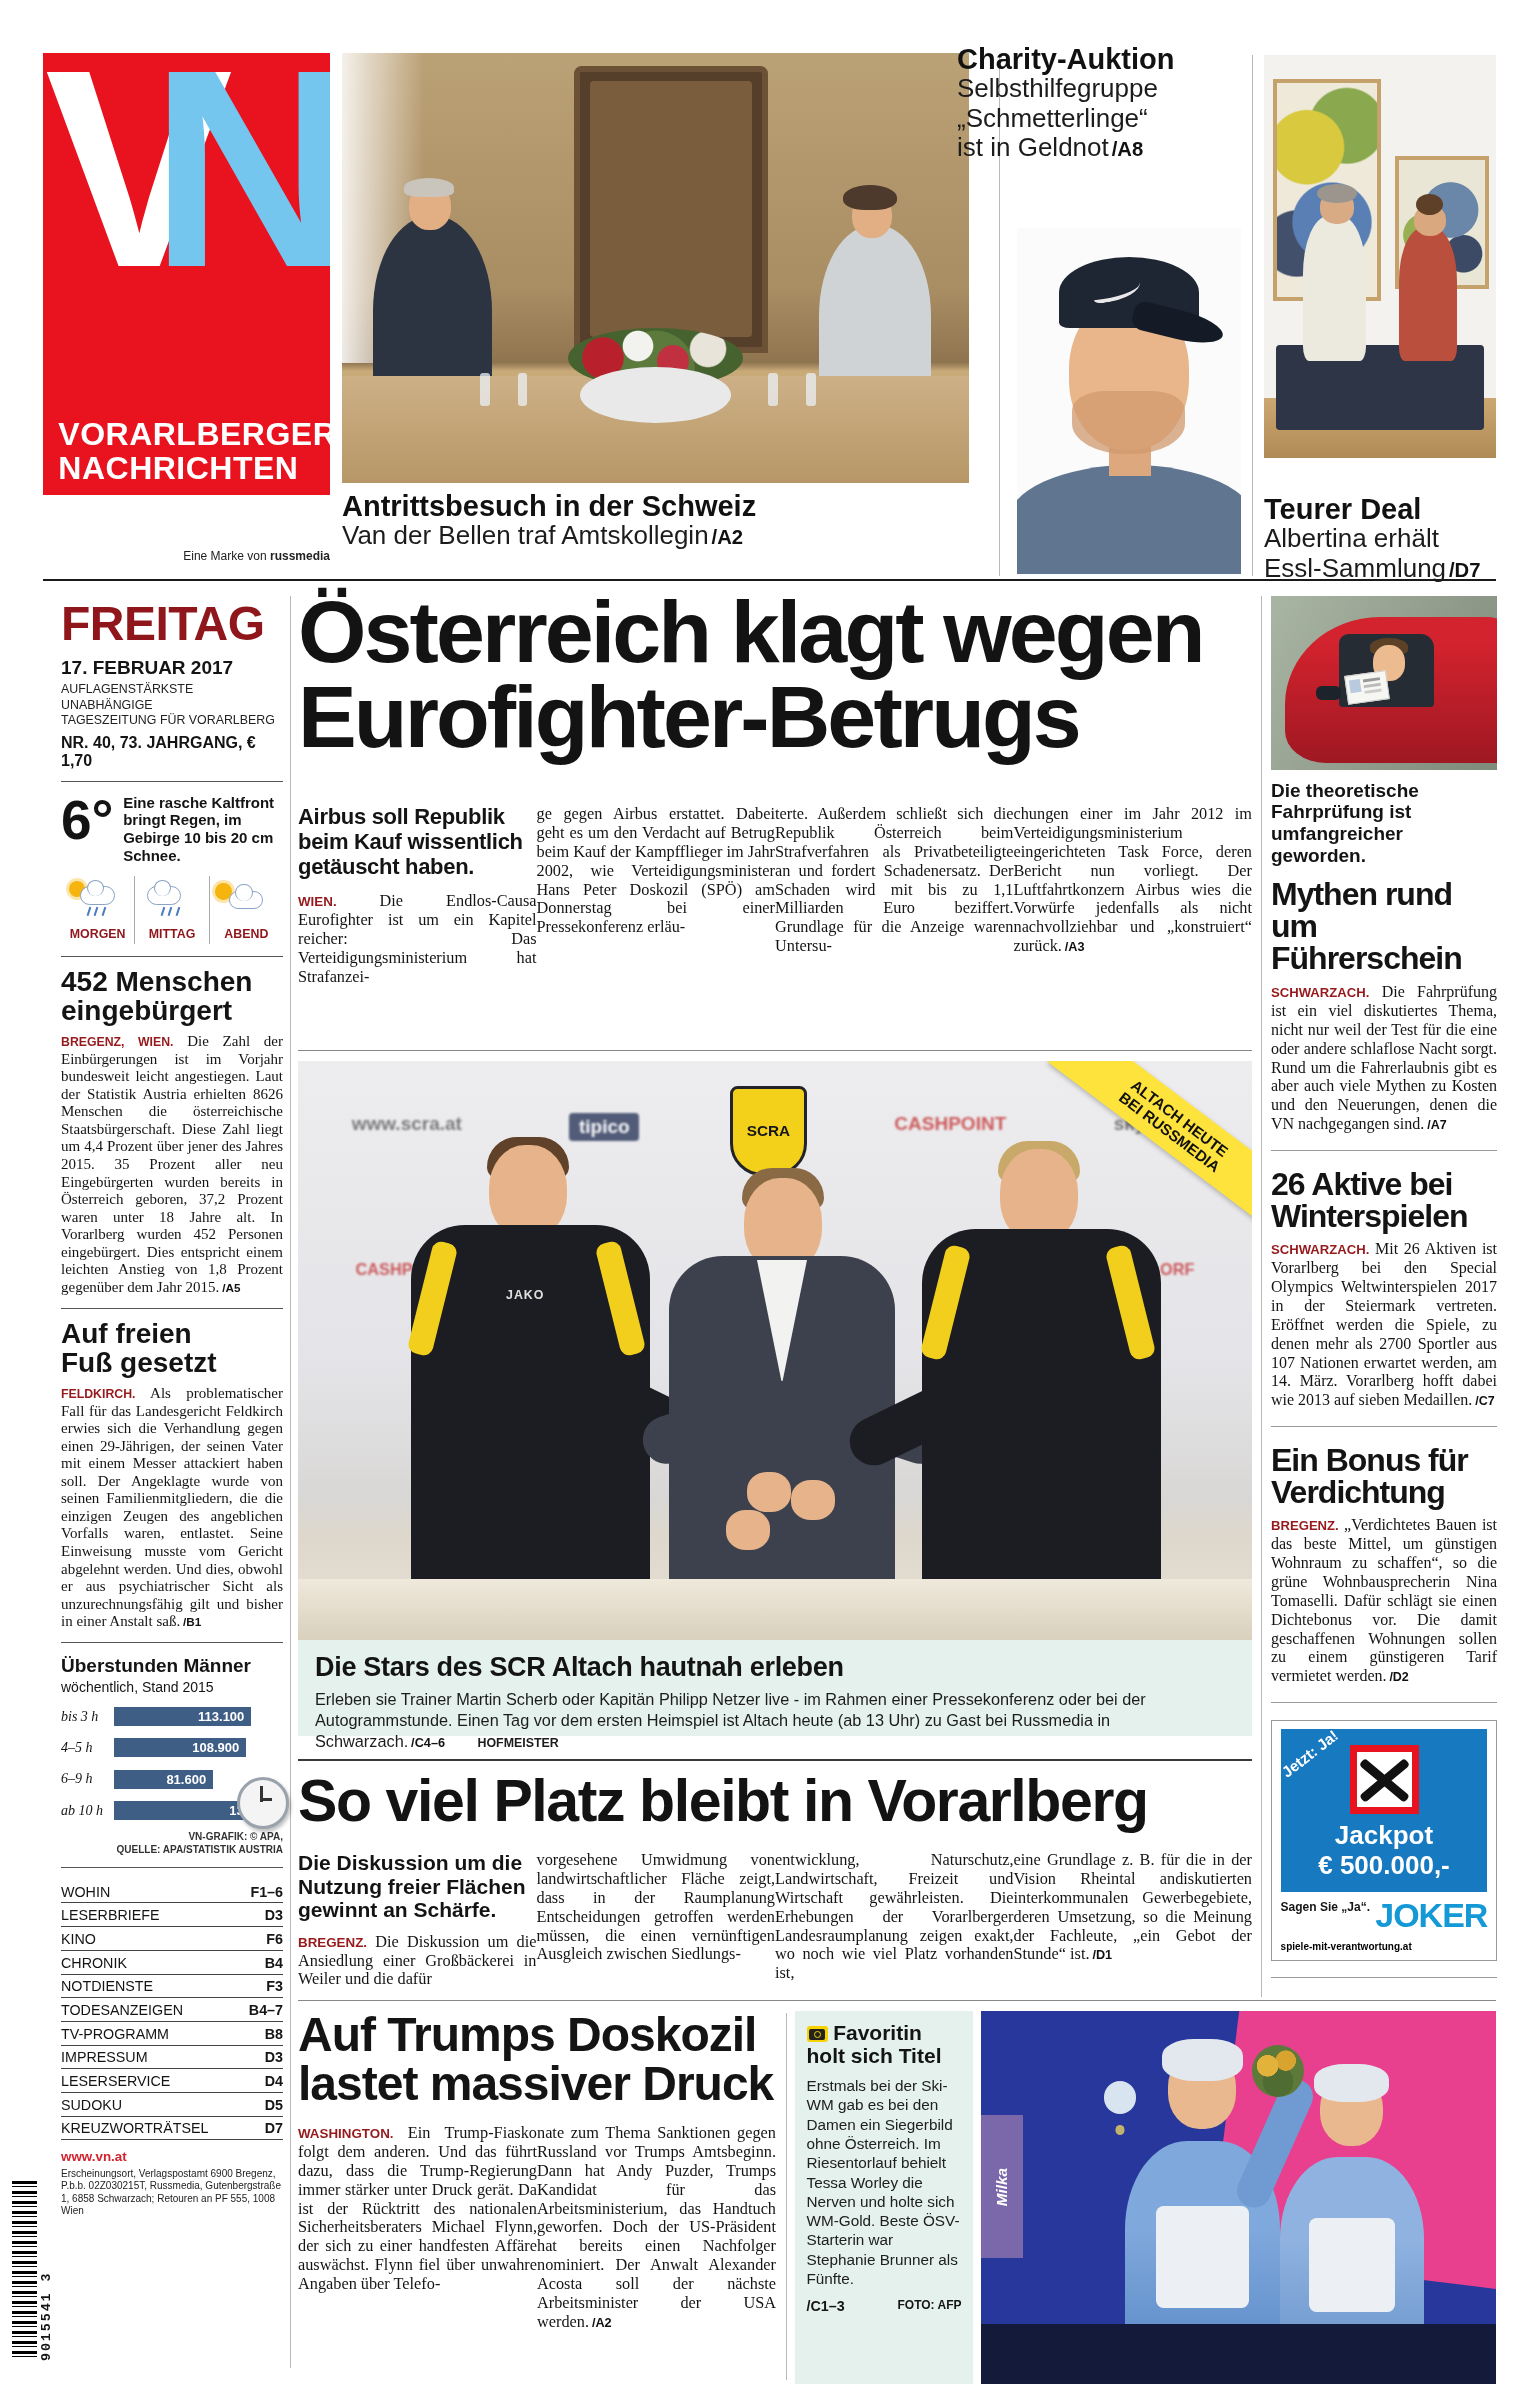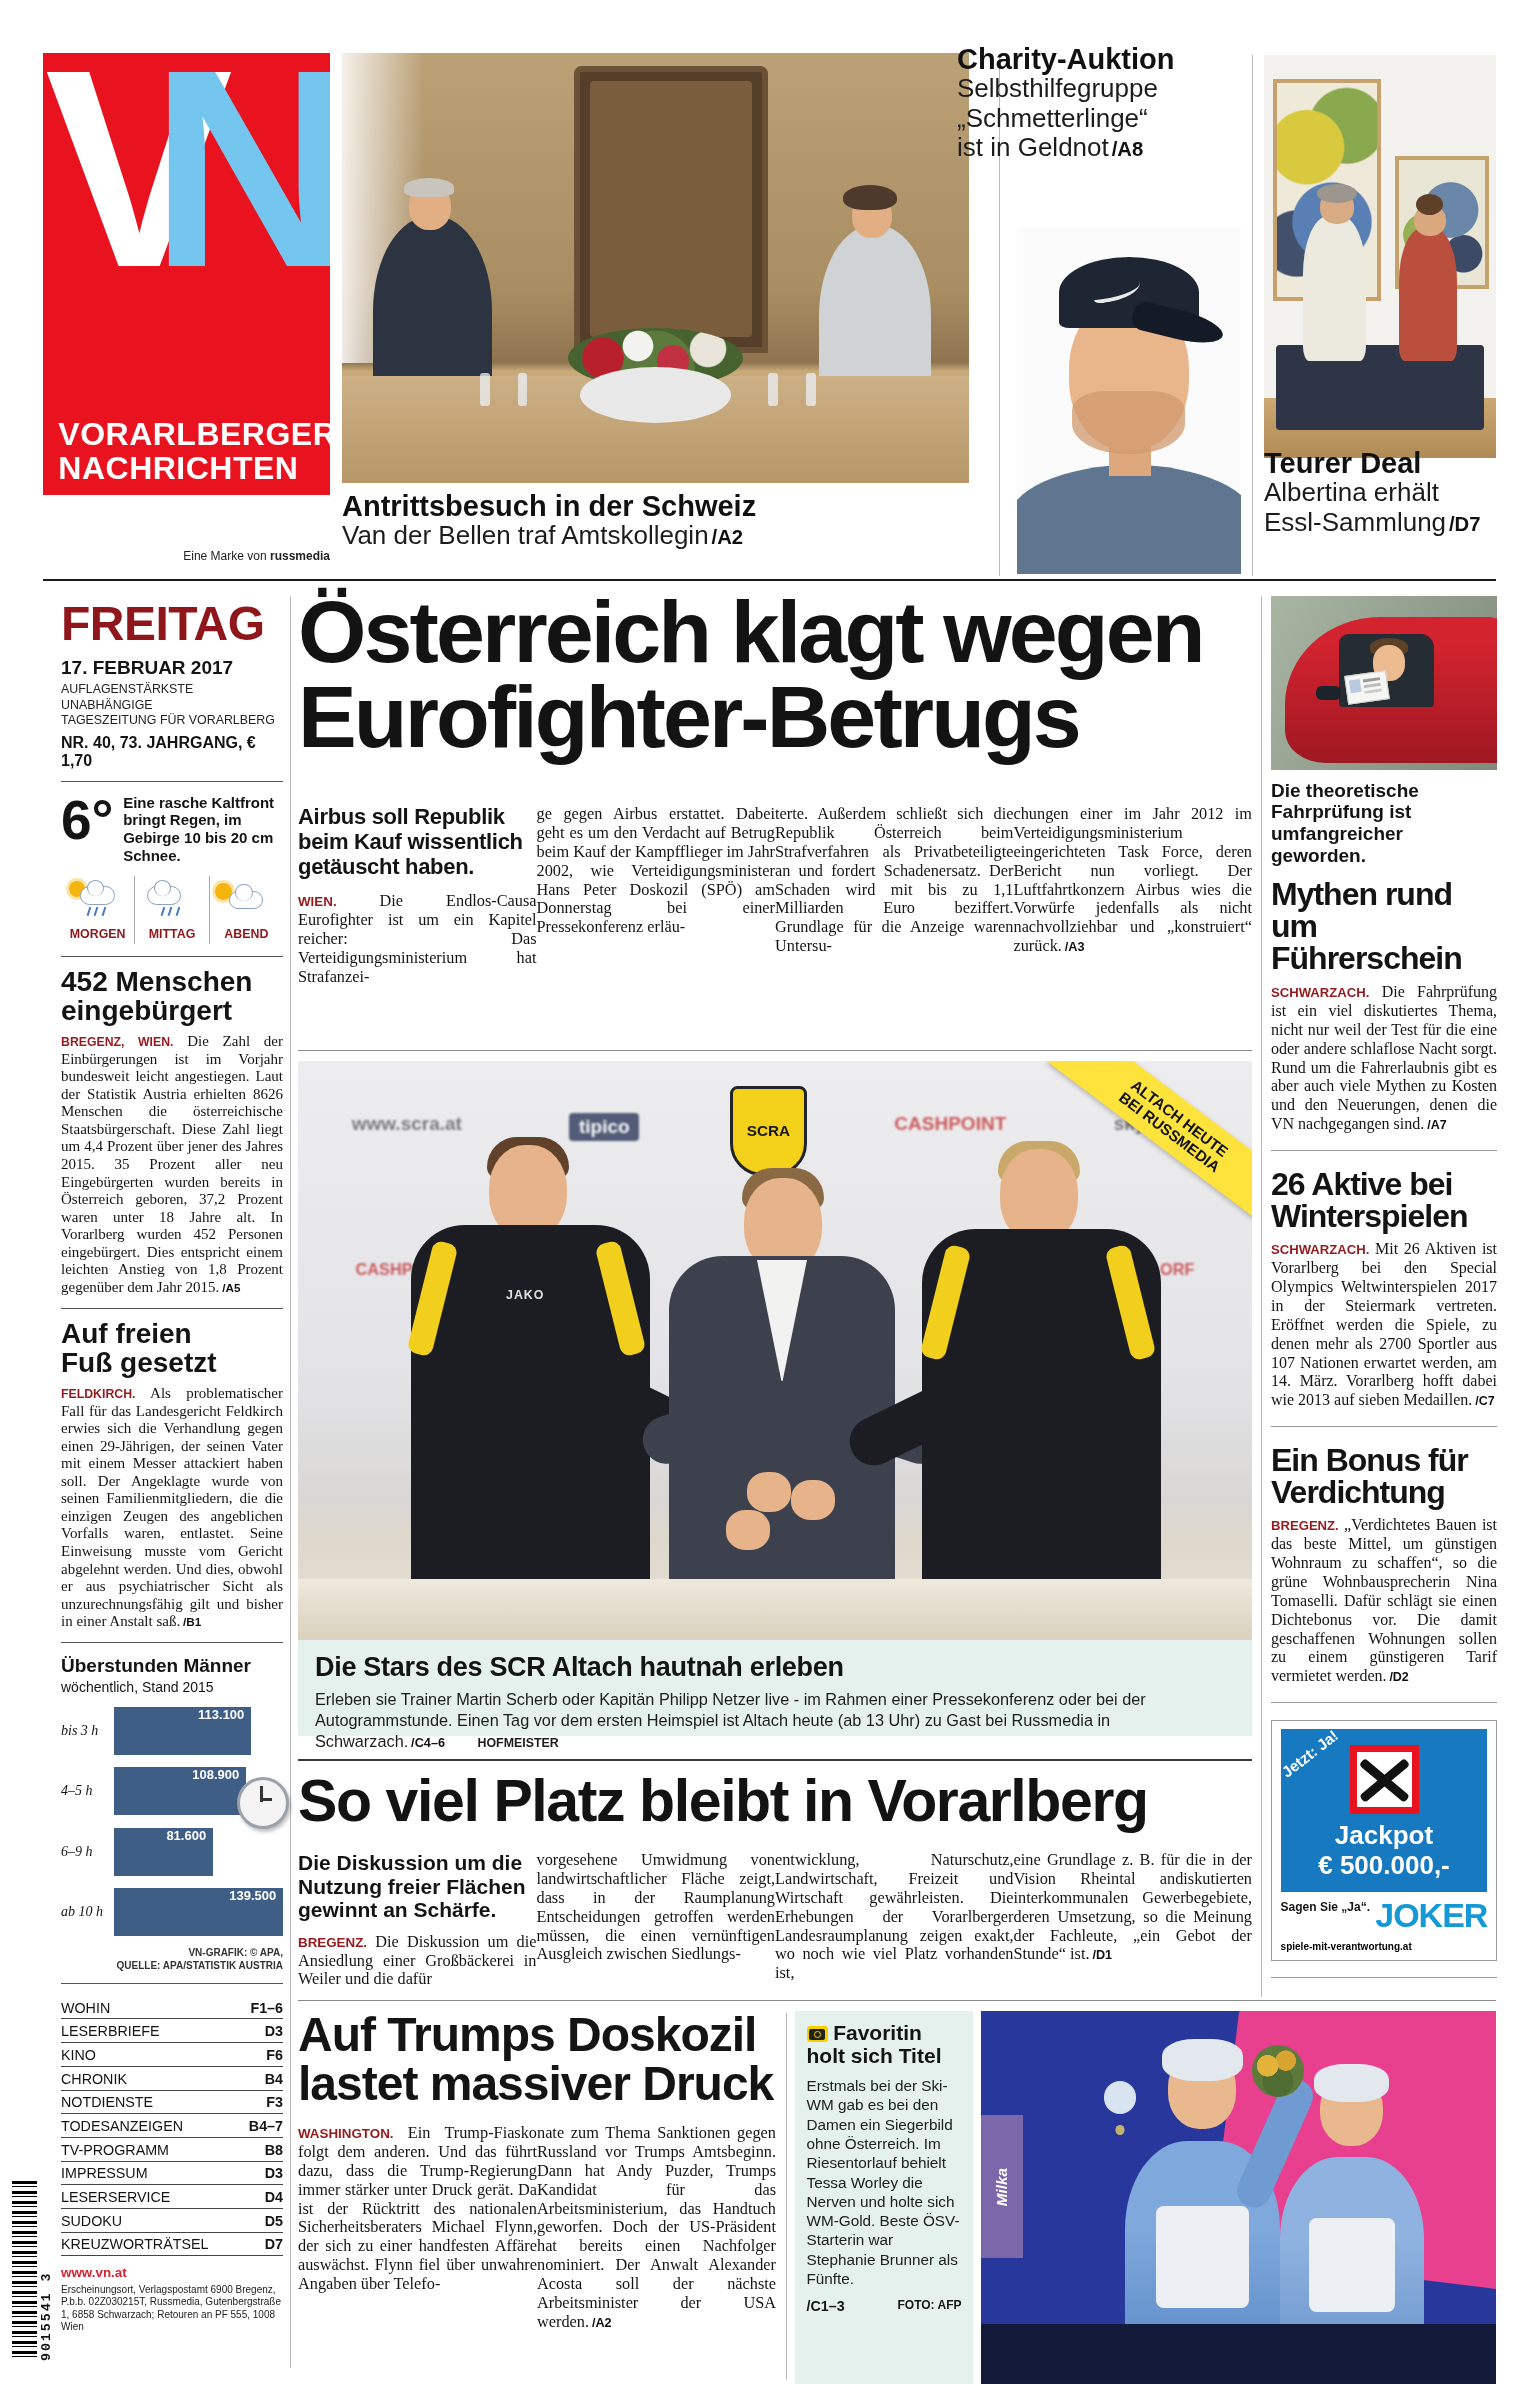--- a/index.html
+++ b/index.html
@@ -18,21 +18,21 @@
   .logo .ln{left:107px;color:#74c6ef;}
   .logo .ltitle{position:absolute;left:15.3px;bottom:9.6px;color:#fff;font-weight:bold;
                 font-size:32px;line-height:1.05;letter-spacing:0.5px;}
   .brandline{left:43px;top:549px;width:287px;text-align:right;font-size:12px;color:#222;}
   .brandline b{font-weight:bold;}
 
   .t-title{font-weight:bold;font-size:29px;line-height:1.05;color:#111;}
   .t-sub{font-size:26px;line-height:1.12;color:#1c1c1c;font-weight:400;}
   .teaser-schweiz{left:342px;top:491px;width:640px;}
   .teaser-charity{left:957px;top:44px;width:231px;}
-  .teaser-deal{left:1264px;top:448px;width:232px;}
+  .teaser-deal{left:1264px;top:494px;width:232px;}
 
   
   .leftcol{left:61px;top:596px;width:222px;}
   .freitag{font-weight:bold;font-size:48px;color:#8f161b;letter-spacing:-0.5px;}
   .ldate{font-weight:bold;font-size:19px;margin-top:5.7px;}
   .lclaim{font-size:12.4px;line-height:1.22;margin-top:3.8px;color:#222;}
   .lissue{font-weight:bold;font-size:16px;margin-top:5.7px;}
   .lrule{border:0;border-top:1.4px solid #555;margin:11.5px 0;}
   .wrow{display:flex;gap:9.6px;align-items:flex-start;}
   .wtemp{font-weight:bold;font-size:55px;line-height:.95;}
@@ -53,21 +53,21 @@
   .ltitle2{font-weight:bold;font-size:28px;line-height:1.02;margin:1.9px 0 7.6px;}
   .lbody{font-family:"Liberation Serif",serif;font-size:15px;line-height:1.17;text-align:justify;}
 
   
   .chart{position:relative;}
   .ctitle{font-weight:bold;font-size:19px;}
   .csub{font-size:14px;margin-top:1.9px;}
   .crow{display:flex;align-items:center;margin-top:12.4px;}
   .clabel{width:53px;font-family:"Liberation Serif",serif;font-style:italic;font-size:14px;flex:none;}
   .ctrack{flex:1;}
-  .cbar{height:48px;display:flex;justify-content:flex-end;}
+  .cbar{height:19px;display:flex;align-items:center;justify-content:flex-end;}
   .cval{color:#fff;font-weight:bold;font-size:13px;padding-right:6.7px;}
   .ccredit{text-align:right;font-size:10px;font-weight:bold;color:#333;margin-top:9.6px;line-height:1.3;}
   .clock-icon{position:absolute;right:-5.7px;top:122px;width:46px;height:46px;border-radius:50%;
       background:#f4f4f4;border:3.8px solid #9aa2ac;box-shadow:1.9px 2.9px 3.8px rgba(0,0,0,.25);}
   .clock-icon::before{content:"";position:absolute;left:20px;top:6.7px;width:2.9px;height:15.3px;background:#333;}
   .clock-icon::after{content:"";position:absolute;left:20px;top:18px;width:12.4px;height:2.9px;background:#333;}
 
   .irow{display:flex;justify-content:space-between;border-bottom:1.4px solid #444;
         padding:3.8px 0 2.9px;font-size:14.3px;}
   .ipag{font-weight:bold;}

